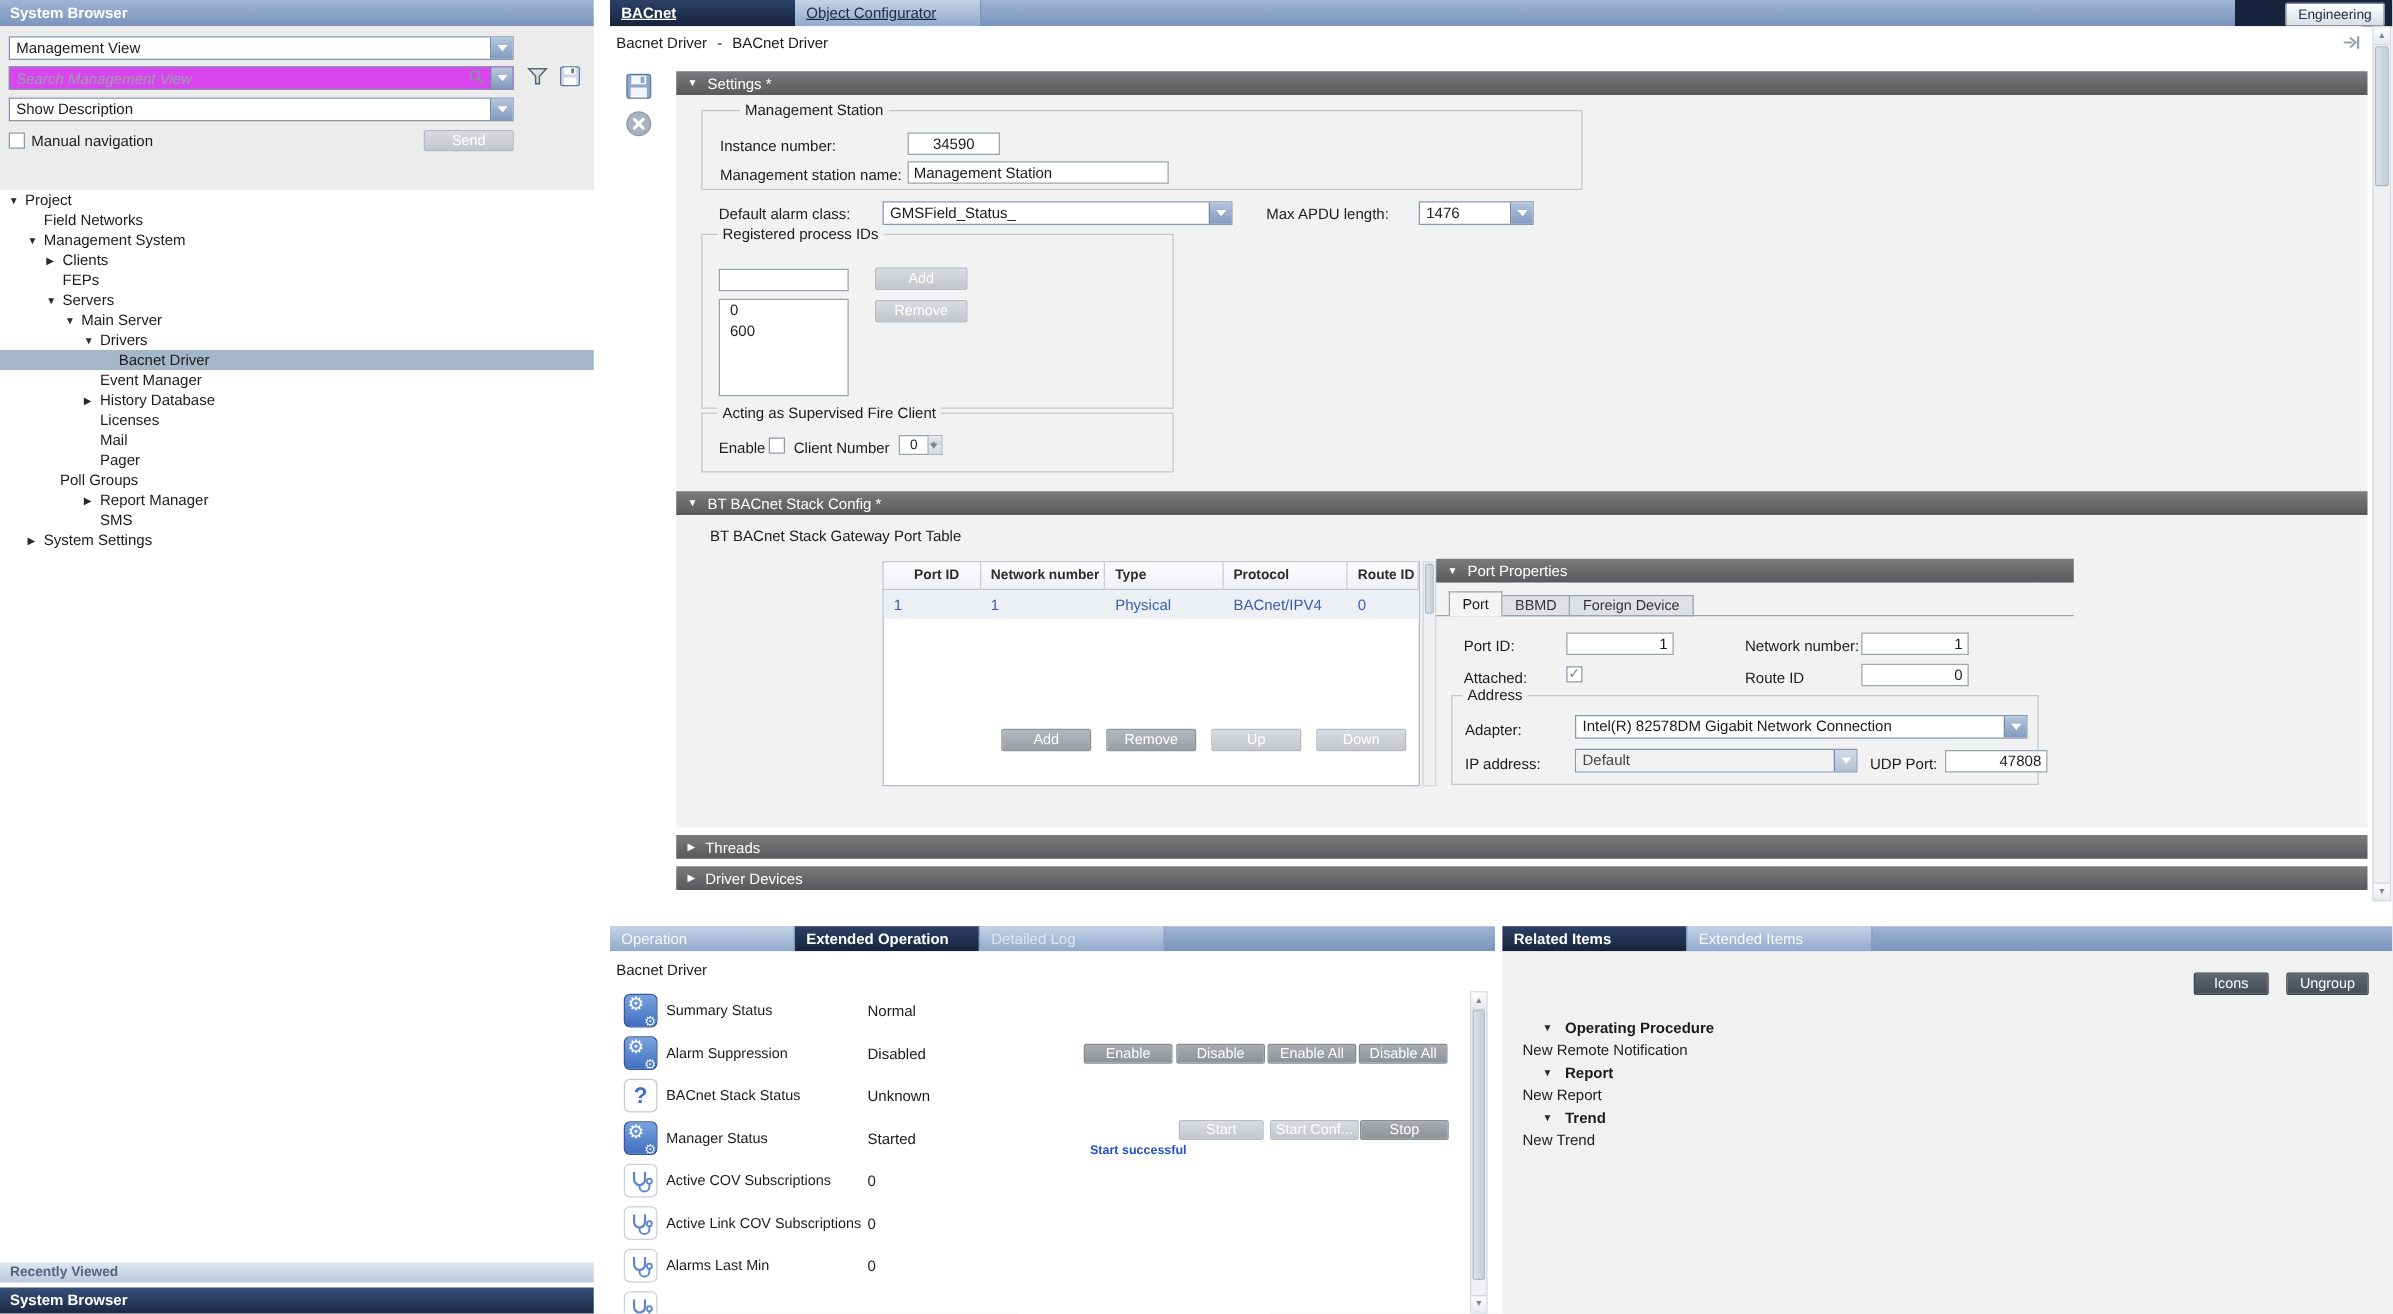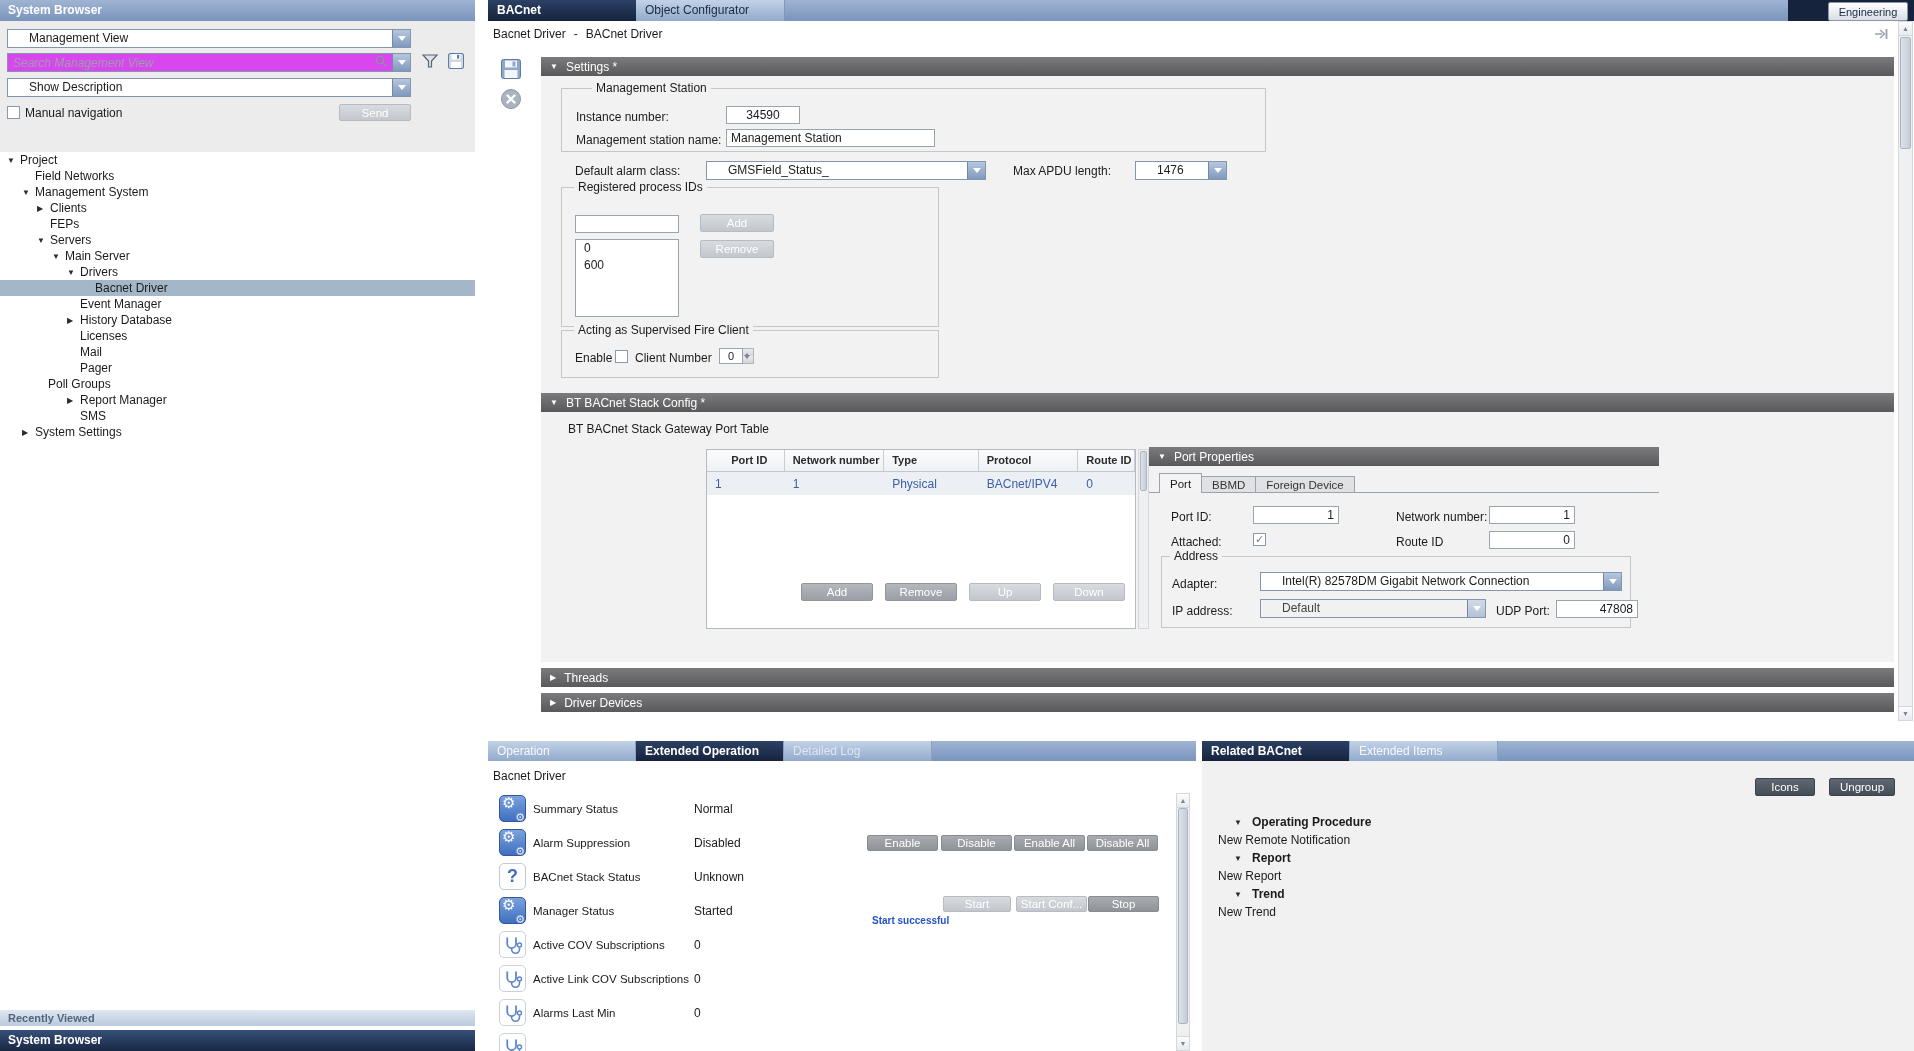--- a/index.html
+++ b/index.html
@@ -10,21 +10,21 @@
   .titlegrad{background:linear-gradient(#9fb4d3,#7a94bc);}
   .sechdr{position:absolute;height:19px;background:linear-gradient(#7b7b7d,#59595b);color:#fff;font-size:12px;display:flex;align-items:center;gap:8px;padding-left:9px;box-sizing:border-box;}
   .sechdr .tri{font-size:8px;line-height:1;}
   .flabel{position:absolute;font-size:12px;white-space:nowrap;}
   .leg{position:absolute;top:-8px;background:#f2f2f3;padding:0 4px;font-size:12px;line-height:14px;white-space:nowrap;}
   .grp{position:absolute;border:1px solid #c6c6c8;box-sizing:border-box;}
   .tin{position:absolute;height:18px;border:1px solid #98a4b0;background:#fff;font:12px "Liberation Sans",sans-serif;padding:0 4px;box-sizing:border-box;color:#1b1b1b;}
   .tin.ctr{text-align:center;}
   .tin.tr{text-align:right;}
   .combo{position:absolute;height:19px;border:1px solid #8496ab;background:#fff;display:flex;box-sizing:border-box;}
-  .combo .cval{flex:1;font-size:12px;line-height:17px;padding:0 21px;overflow:hidden;white-space:nowrap;}
+  .combo .cval{flex:1;font-size:12px;line-height:17px;padding:0 5px;overflow:hidden;white-space:nowrap;}
   .combo .carrow{flex:0 0 17px;background:linear-gradient(#b6c7de,#8099bd);border-left:1px solid #7288a8;display:flex;align-items:flex-start;justify-content:center;}
   .combo .carrow::after{content:'';border:4px solid transparent;border-top:5px solid #fff;margin-top:6px;}
   .combo.dim .cval{background:#f1f1f2;color:#444;}
   .combo.dim .carrow{background:linear-gradient(#d2dbe7,#b3c1d4);}
   .searchbox{position:absolute;height:19px;border:1px solid #8496ab;background:#d946ef;display:flex;align-items:center;box-sizing:border-box;}
   .searchbox input{flex:1;border:0;outline:0;font:italic 12px "Liberation Sans",sans-serif;padding:0 5px;background:transparent;min-width:0;}
   .searchbox input::placeholder{color:#9aa0a8;font-style:italic;}
   .searchbox .carrow{flex:0 0 17px;height:100%;background:linear-gradient(#b6c7de,#8099bd);border-left:1px solid #7288a8;display:flex;align-items:flex-start;justify-content:center;}
   .searchbox .carrow::after{content:'';border:4px solid transparent;border-top:5px solid #fff;margin-top:6px;}
   .cbx{position:absolute;width:13px;height:13px;background:#fff;border:1px solid #8a98a8;box-sizing:border-box;font-size:11px;line-height:11px;text-align:center;color:#76818d;}
@@ -52,21 +52,21 @@
   #leftControls{position:absolute;left:0;top:21px;width:475px;height:131px;background:#ececec;}
   #tree{position:absolute;left:0;top:152px;width:475px;}
   .trow{height:16px;display:flex;align-items:center;font-size:12px;white-space:nowrap;box-sizing:border-box;}
   .tarr{flex:0 0 13px;font-size:8px;color:#2a2a2a;}
   .trow.selected{background:#a3b7c9;}
   #recently{position:absolute;left:0;top:1010px;width:475px;height:16px;background:linear-gradient(#dfe7f1,#bac9dd);color:#51657f;font-weight:bold;font-size:11px;line-height:16px;padding-left:8px;box-sizing:border-box;}
   #leftFooter{position:absolute;left:0;top:1030px;width:475px;height:21px;background:linear-gradient(#37507a,#192843);color:#fff;font-weight:bold;line-height:21px;padding-left:8px;box-sizing:border-box;}
 
   
   #toptabs{position:absolute;left:488px;top:0;width:1426px;height:21px;display:flex;}
-  .ttab{height:21px;line-height:21px;padding-left:9px;box-sizing:border-box;font-size:12px;}
+  .ttab{height:21px;line-height:21px;padding-left:9px;box-sizing:border-box;font-size:12px;text-decoration:underline;}
   .ttab.dark{width:148px;background:linear-gradient(#2c4166,#16233c);color:#fff;font-weight:bold;}
   .ttab.light{width:149px;background:linear-gradient(#c3d2e6,#92aacd);color:#1b2a44;border-right:1px solid #7e97bb;}
   #engseg{position:absolute;left:1788px;top:0;width:126px;height:21px;background:#16233c;}
   #engbtn{position:absolute;left:1828px;top:2px;width:78px;height:17px;background:linear-gradient(#ffffff,#d9dee5);border:1px solid #8a96a6;border-radius:2px;font-size:11px;color:#1b2a44;display:flex;align-items:center;justify-content:center;}
   #breadcrumb{position:absolute;left:488px;top:21px;width:1402px;height:26px;background:#fff;display:flex;align-items:center;gap:8px;padding-left:5px;box-sizing:border-box;}
 
   
   #settingsBody{position:absolute;left:541px;top:76px;width:1353px;height:317px;background:#f2f2f3;}
   #stackBody{position:absolute;left:541px;top:412px;width:1353px;height:250px;background:#f2f2f3;}
   #tblBox{position:absolute;left:165px;top:37px;width:430px;height:180px;background:#fff;border:1px solid #b4bac2;box-sizing:border-box;}
@@ -489,21 +489,21 @@
         </div>
       </div>
     <div class="sb" style="left:688px;top:32px;width:14px;height:258px;">
       <div class="sbarrow" style="top:0;">▲</div>
       <div class="sbthumb" style="top:14px;height:216px;"></div>
       <div class="sbarrow bot">▼</div>
     </div>
   </div>
 
   <div class="btabbar titlegrad" style="left:1202px;top:741px;width:712px;">
-    <div class="btab dark">Related BACnet</div>
+    <div class="btab dark">Related Items</div>
     <div class="btab light">Extended Items</div>
   </div>
   <div id="relBody">
     <div class="btn slate" style="left:553px;top:17px;width:60px;height:18px;">Icons</div>
     <div class="btn slate" style="left:627px;top:17px;width:66px;height:18px;">Ungroup</div>
     <div id="relGroups">
         <div class="relhdr">
           <span class="rarr">▼</span>
           <span class="rtitle">Operating Procedure</span>
         </div>

